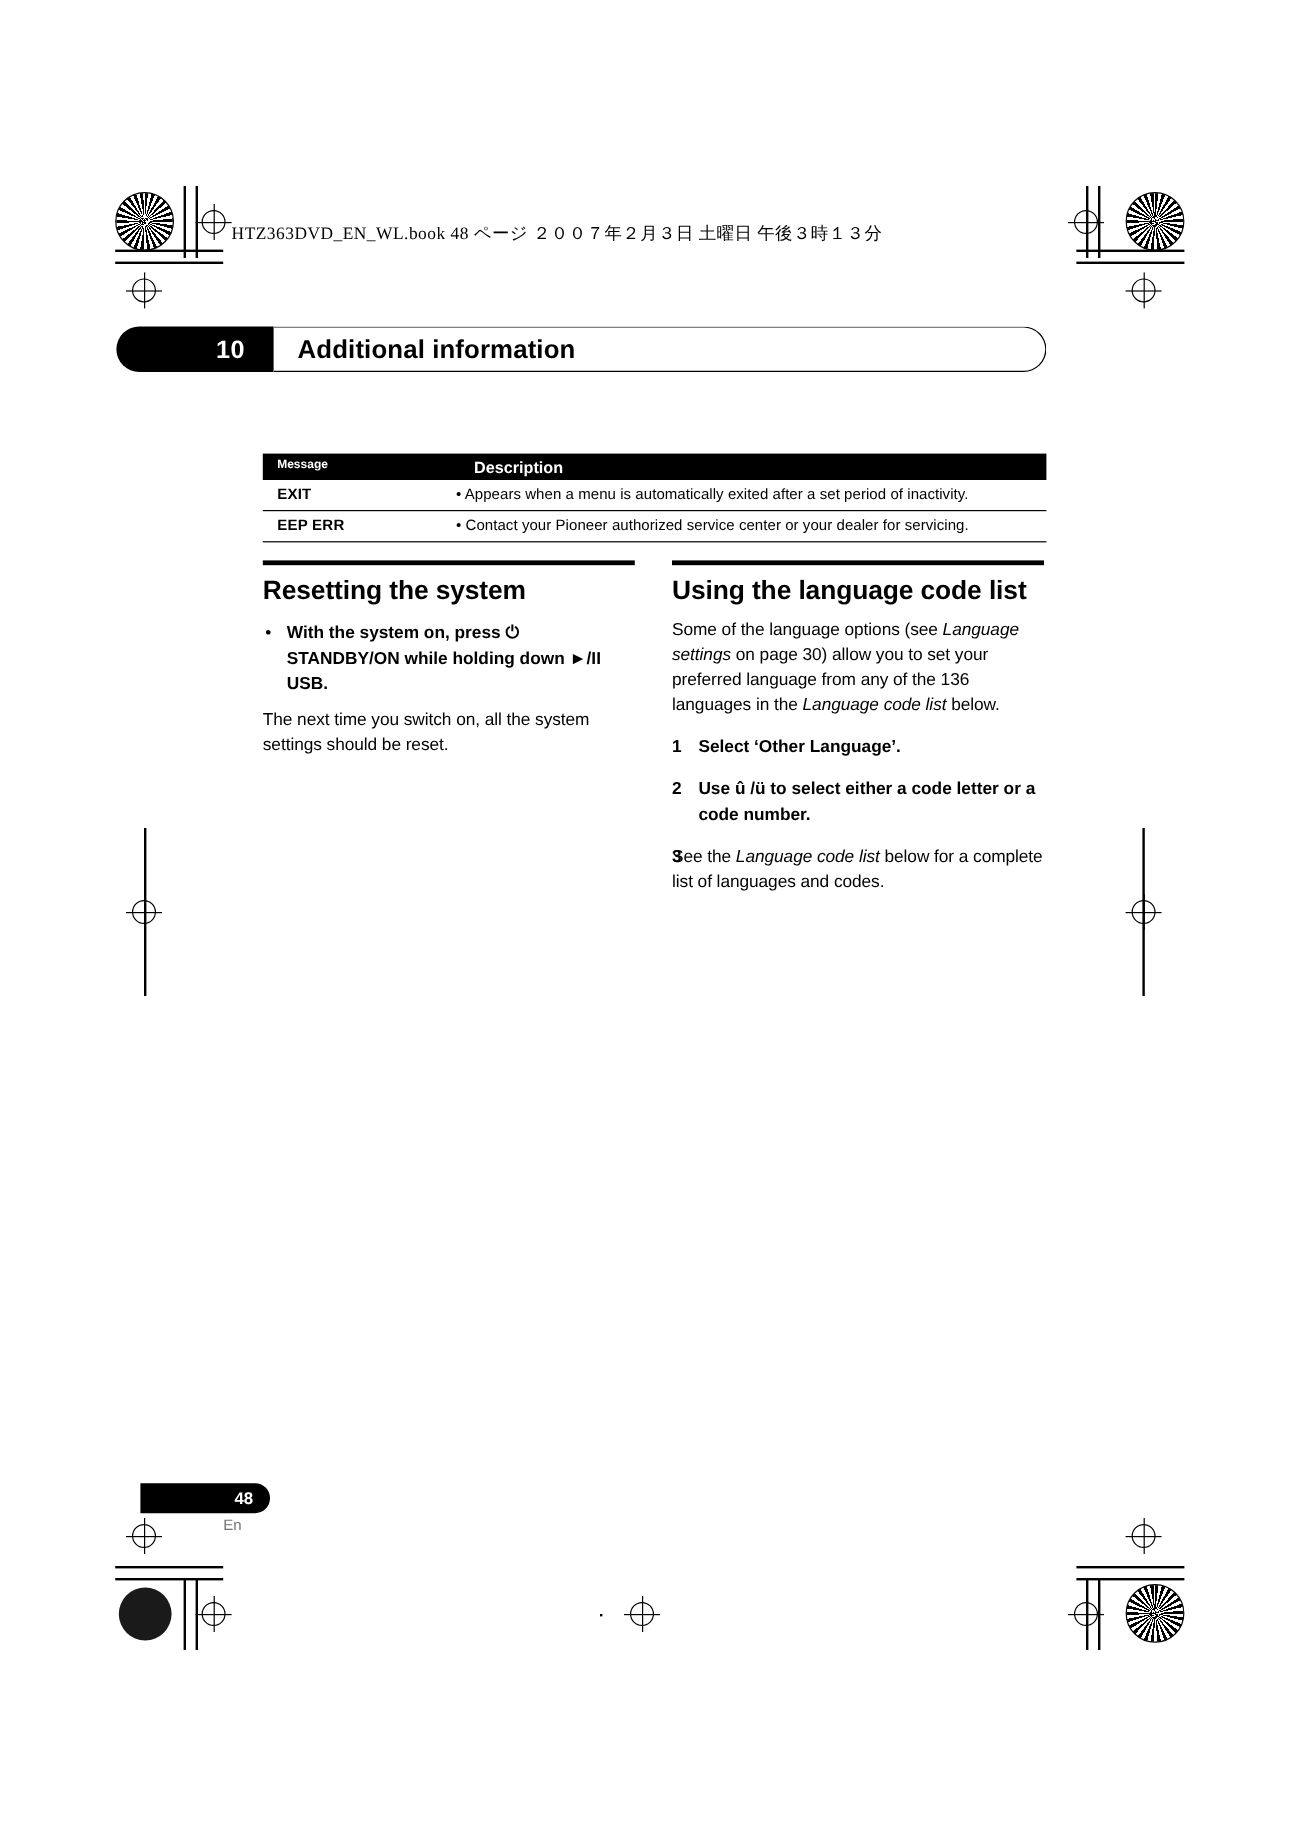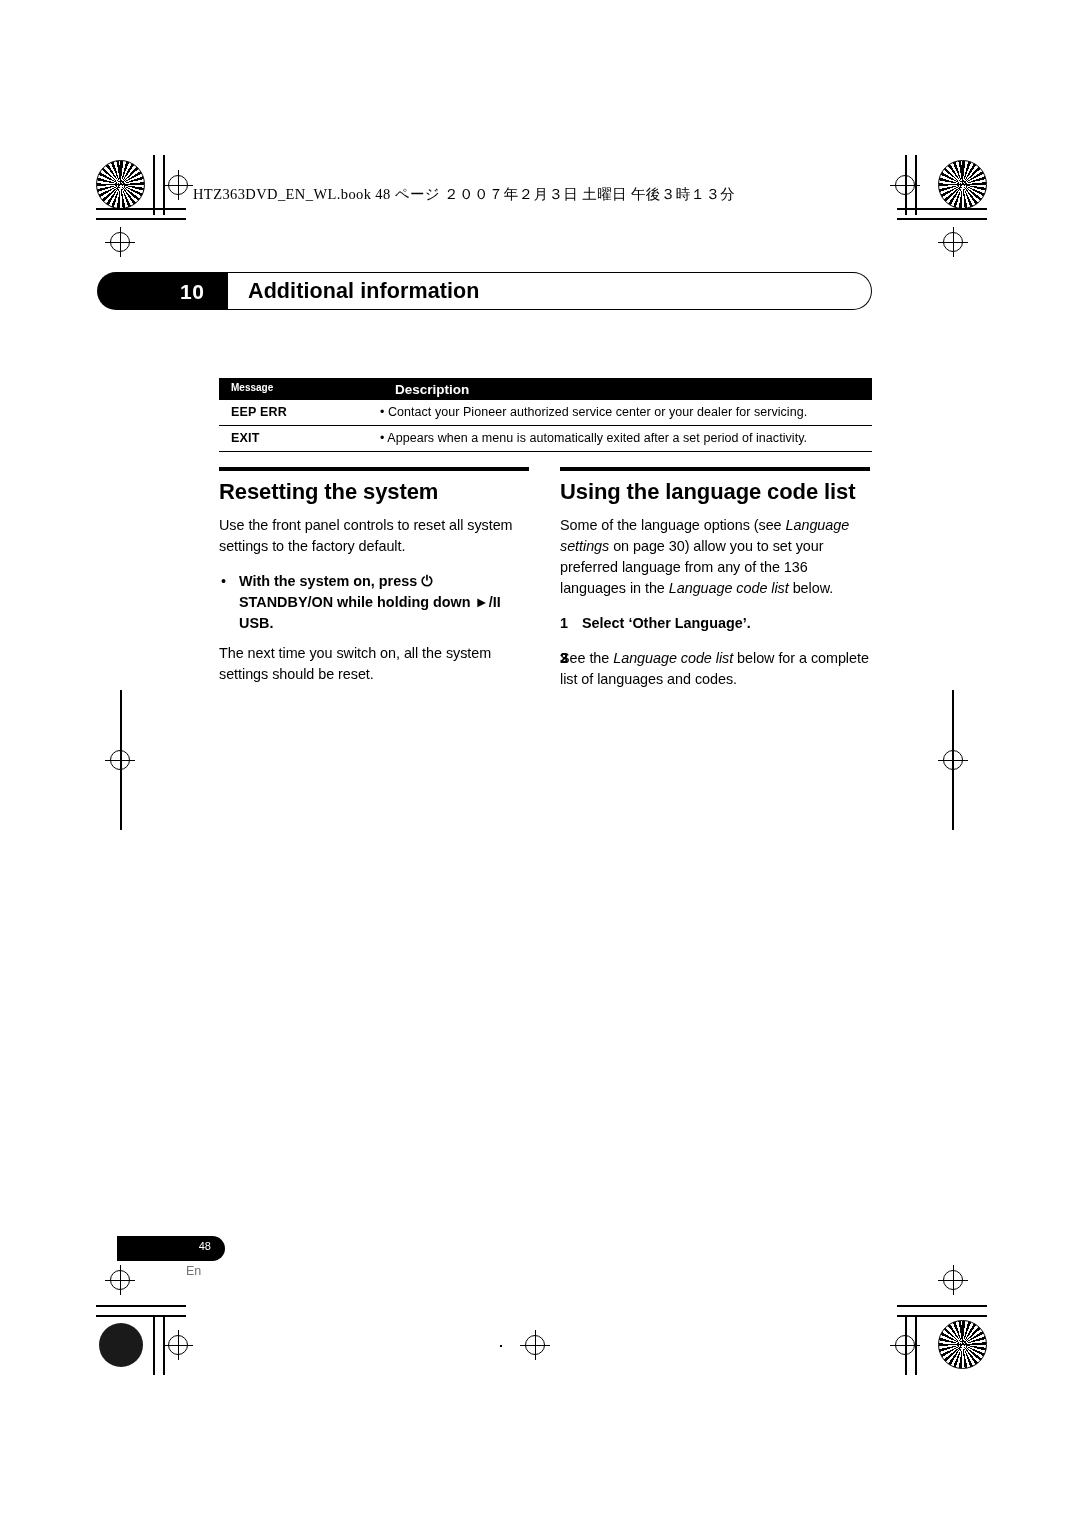--- a/index.html
+++ b/index.html
@@ -236,22 +236,22 @@
     width: 108px;
     height: 25px;
     background: #000;
     border-radius: 0 12.5px 12.5px 0;
   }
   .page-num {
     position: absolute;
     right: 14px;
     top: 4px;
     color: #fff;
-    font-size: 11px;
-    font-weight: normal;
+    font-size: 14px;
+    font-weight: bold;
   }
   .page-lang {
     position: absolute;
     left: 186px;
     top: 1264px;
     font-size: 12.5px;
     color: #737373;
   }
 </style>
 </head>
@@ -329,51 +329,51 @@
   <div class="chapter-num">10</div>
   <div class="chapter-title">Additional information</div>
 </div>
 
 <div class="msg-table">
   <div class="msg-head">
     <div class="c1">Message</div>
     <div class="c2">Description</div>
   </div>
   <div class="msg-row">
+    <div class="c1">EXIT</div>
+    <div class="c2">• Appears when a menu is automatically exited after a set period of inactivity.</div>
+  </div>
+  <div class="msg-row">
     <div class="c1">EEP ERR</div>
     <div class="c2">• Contact your Pioneer authorized service center or your dealer for servicing.</div>
   </div>
-  <div class="msg-row">
-    <div class="c1">EXIT</div>
-    <div class="c2">• Appears when a menu is automatically exited after a set period of inactivity.</div>
-  </div>
 </div>
 
 <div class="col col-left">
   <div class="rule"></div>
   <h2 class="sec">Resetting the system</h2>
-  <p class="body">Use the front panel controls to reset all system settings to the factory default.</p>
   <p class="bullet-item">
     <span class="dot">•</span>
     <span>With the system on, press ⏻ STANDBY/ON while holding down ►/II USB.</span>
   </p>
   <p class="body tight">The next time you switch on, all the system settings should be reset.</p>
 </div>
 
 <div class="col col-right">
   <div class="rule"></div>
   <h2 class="sec">Using the language code list</h2>
   <p class="body"><span>Some of the language options (see </span><em class="it">Language settings</em><span> on page 30) allow you to set your preferred language from any of the 136 languages in the </span><em class="it">Language code list</em><span> below.</span></p>
 
   <p class="num-item">
     <span class="n">1</span>
     <span>Select ‘Other Language’.</span>
   </p>
   <p class="num-item">
     <span class="n">2</span>
+    <span>Use û /ü  to select either a code letter or a code number.</span>
   </p>
   <p class="num-item">
     <span class="n">3</span>
   </p>
 
   <p class="body tight"><span>See the </span><em class="it">Language code list</em><span> below for a complete list of languages and codes.</span></p>
 </div>
 
 <div class="page-pill">
   <div class="page-num">48</div>

